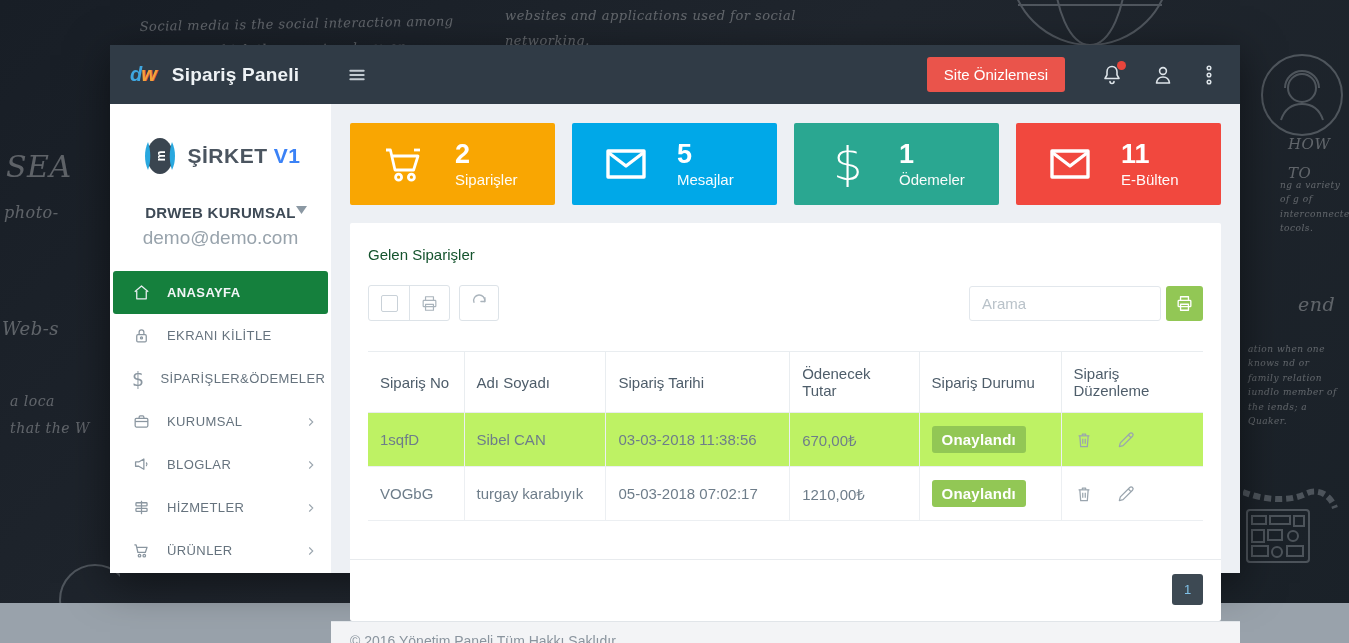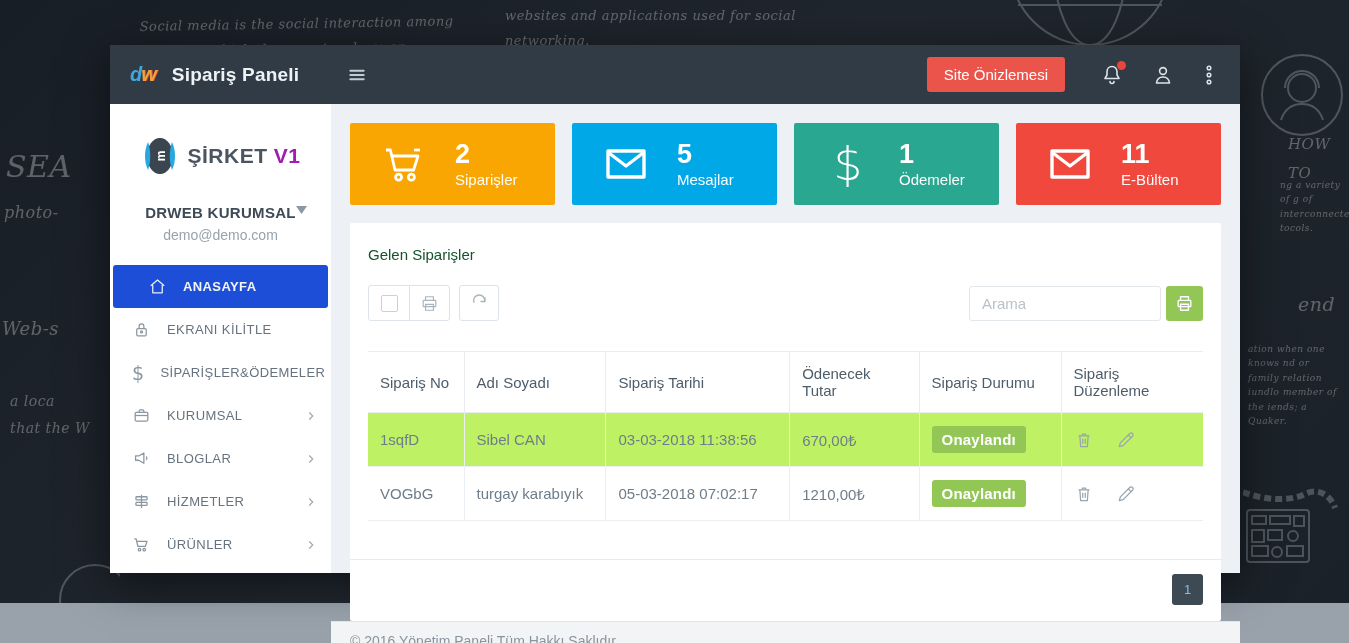--- a/index.html
+++ b/index.html
@@ -37,33 +37,33 @@
   
   .app-body { flex:1; display:flex; min-height:0; }
 
   
   .sidebar { width:221px; background:#ffffff; flex:0 0 auto; overflow:hidden; }
   .brand { text-align:center; padding:30px 0 6px; }
   .brand-row { display:inline-flex; align-items:center; gap:7px; }
   .brand-mark { width:40px; height:44px; }
   .brand-name { font-size:21px; font-weight:800; color:#4b5560; letter-spacing:.5px;
     font-stretch:condensed; }
-  .brand-ver { color:#a21caf; }
+  .brand-ver { color:#3b82f6; }
   .profile { text-align:center; padding:16px 0 18px; position:relative; cursor:pointer; }
   .profile-name { font-size:15px; font-weight:700; color:#3e4a56; letter-spacing:.3px; }
   .profile-caret { position:absolute; right:24px; top:18px; color:#8b98a3; }
-  .profile-email { font-size:14px; color:#98a3ac; margin-top:6px; }
+  .profile-email { font-size:19px; color:#98a3ac; margin-top:6px; }
   .menu { margin-top:4px; }
   .menu-item { height:43px; display:flex; align-items:center; padding:0 14px 0 22px;
     color:#66737e; font-size:13px; letter-spacing:.4px; cursor:pointer; position:relative; }
   .menu-item .mi-icon { width:19px; height:19px; margin-right:16px; color:#8a96a0; flex:0 0 auto; }
   .menu-item .mi-label { white-space:nowrap; }
   .menu-item .mi-chevron { margin-left:auto; color:#9aa5ae; width:12px; height:12px; }
-  .menu-item.active { background:#1d4ed8; color:#f2f5f7; margin:0 3px; border-radius:3px;
-    padding-left:35px; font-weight:600; }
+  .menu-item.active { background:#15803d; color:#f2f5f7; margin:0 3px; border-radius:3px;
+    padding-left:19px; font-weight:600; }
   .menu-item.active .mi-icon { color:#e9eef2; }
   .mi-dollar { font-size:19px; font-weight:400; width:19px; text-align:center;
     margin-right:16px; color:#8a96a0; font-family:"DejaVu Sans", sans-serif; }
 
   
   .content { flex:1; background:#edf0f4; display:flex; flex-direction:column; min-width:0; }
   .content-scroll { flex:1; padding:19px 19px 0; }
 
   
   .cards { display:flex; gap:17px; }

